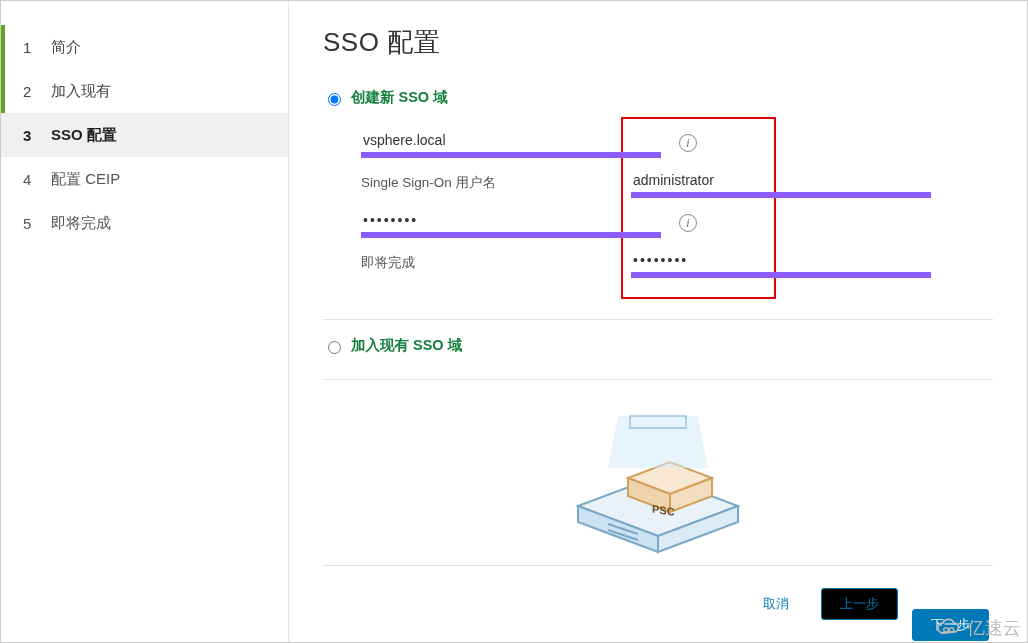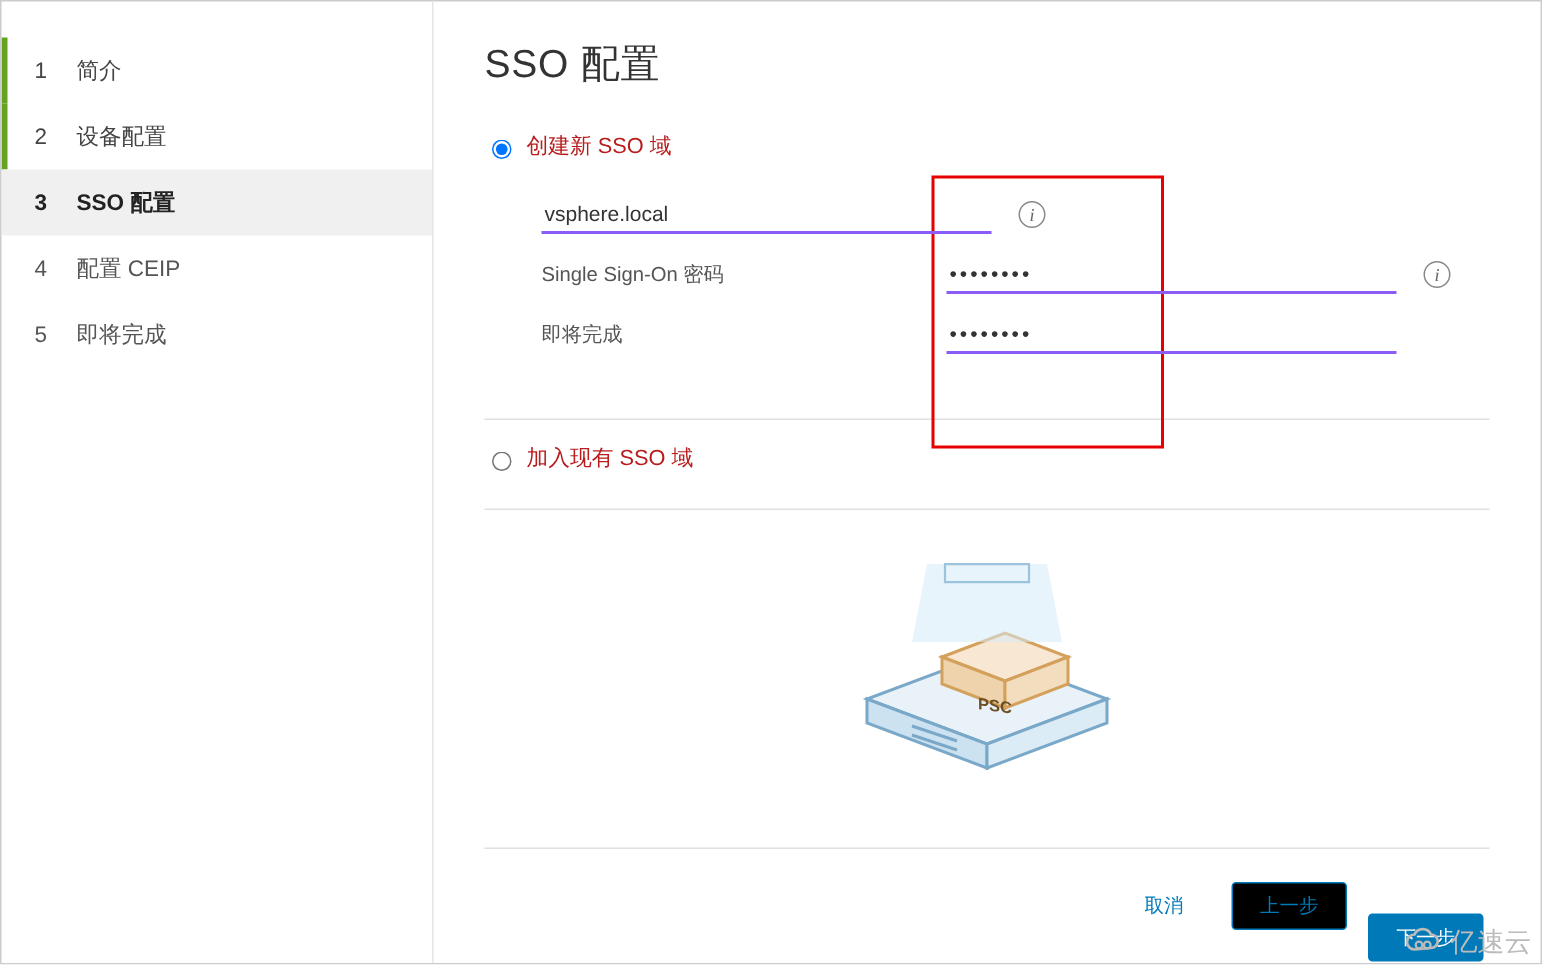--- a/index.html
+++ b/index.html
@@ -63,21 +63,21 @@
     color: #333;
     margin: 0 0 28px 0;
     letter-spacing: 0.5px;
   }
   .radio-row {
     display: flex;
     align-items: center;
     margin-bottom: 6px;
   }
   .radio-row input[type=radio] { margin-right: 10px; }
-  .radio-row label { font-weight: 400; color: #b91c1c; font-size: 14.5px; text-align: right;}
+  .radio-row label { font-weight: 700; color: #15803d; font-size: 14.5px; text-align: right;}
   .form-block {
     margin: 10px 0 18px 38px;
     position: relative;
   }
   .field-row {
     display: flex;
     align-items: center;
     height: 40px;
   }
   .field-label {
@@ -85,21 +85,21 @@
     font-size: 13.5px;
     color: #555;
   }
   .field-input-wrap {
     width: 300px;
     position: relative;
   }
   .field-input {
     width: 100%;
     border: none;
-    border-bottom: 2px solid #8b5cf6;
+    border-bottom: 6px solid #8b5cf6;
     padding: 4px 2px;
     font-size: 14px;
     font-family: inherit;
     background: transparent;
     outline: none;
     color: #333;
   }
   .info-icon {
     margin-left: 18px;
     width: 18px; height: 18px;
@@ -174,21 +174,21 @@
 
 <div class="outer">
 
   <div class="sidebar">
     <div class="step completed">
       <span class="num">1</span>
       <span class="label">简介</span>
     </div>
     <div class="step completed">
       <span class="num">2</span>
-      <span class="label">设备配置</span>
+      <span class="label">加入现有</span>
     </div>
     <div class="step active">
       <span class="num">3</span>
       <span class="label">SSO 配置</span>
     </div>
     <div class="step">
       <span class="num">4</span>
       <span class="label">配置 CEIP</span>
     </div>
     <div class="step">
@@ -209,23 +209,28 @@
 
       <div class="highlight-box" style="left:260px; top:-6px; width:155px; height:182px;"></div>
 
       <div class="field-row">
         <div class="field-input-wrap">
           <input class="field-input" value="vsphere.local" style="">
         </div>
         <span class="info-icon">i</span>
       </div>
 
-
-      <div class="field-row">
-        <div class="field-label">Single Sign-On 密码</div>
+      <div class="field-row">
+        <div class="field-label">Single Sign-On 用户名</div>
+        <div class="field-input-wrap">
+          <input class="field-input" value="administrator" style="">
+        </div>
+      </div>
+
+      <div class="field-row">
         <div class="field-input-wrap">
           <input class="field-input" style="letter-spacing: 2px;" value="••••••••">
         </div>
         <span class="info-icon">i</span>
       </div>
 
       <div class="field-row">
         <div class="field-label">即将完成</div>
         <div class="field-input-wrap">
           <input class="field-input" style="letter-spacing: 2px;" value="••••••••">

